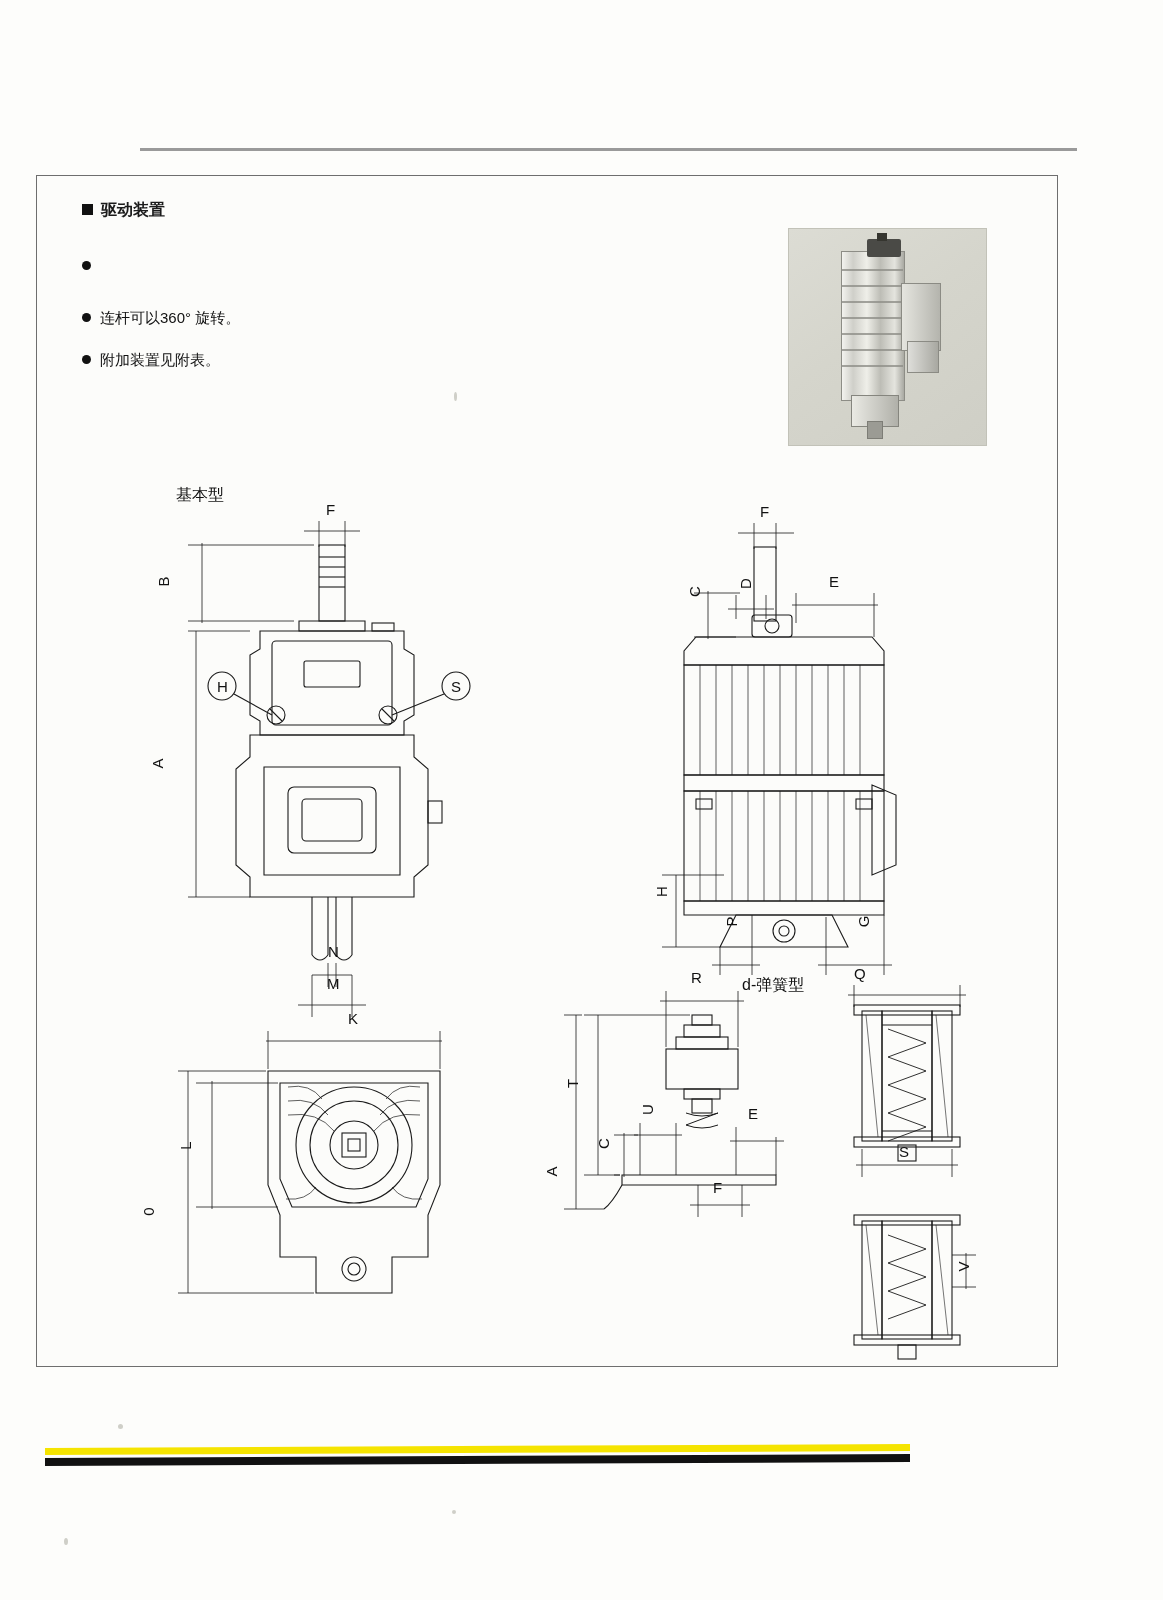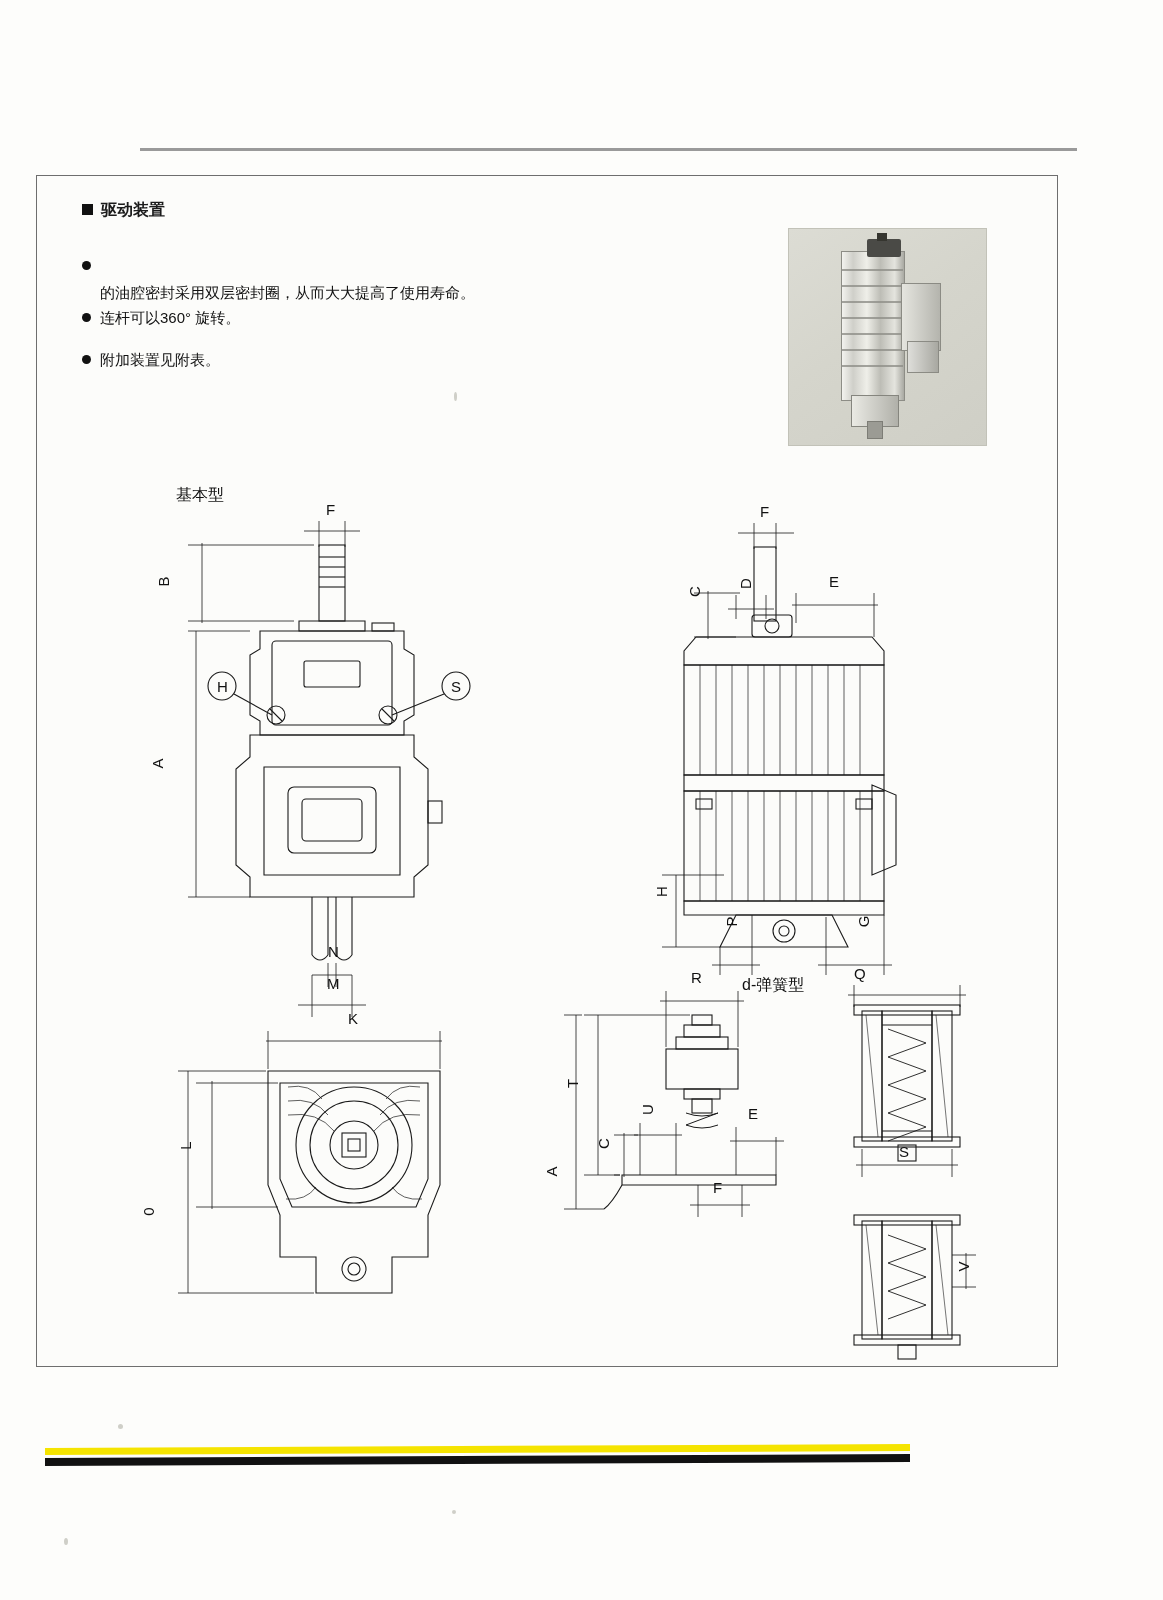--- a/index.html
+++ b/index.html
@@ -131,21 +131,20 @@
   <div class="hdr-rule"></div>
 
   <div class="frame"></div>
 
   <div class="feat-title">
     <span class="sq"></span><span>驱动装置</span>
   </div>
 
   <div class="feat f1">
     <span class="dot"></span>
-    <span class="l2">的油腔密封采用双层密封圈，从而大大提高了使用寿命。</span>
   </div>
 
   <div class="feat f2">
     <span class="dot"></span><span>连杆可以360°  旋转。</span>
   </div>
 
   <div class="feat f3">
     <span class="dot"></span><span>附加装置见附表。</span>
   </div>
 

